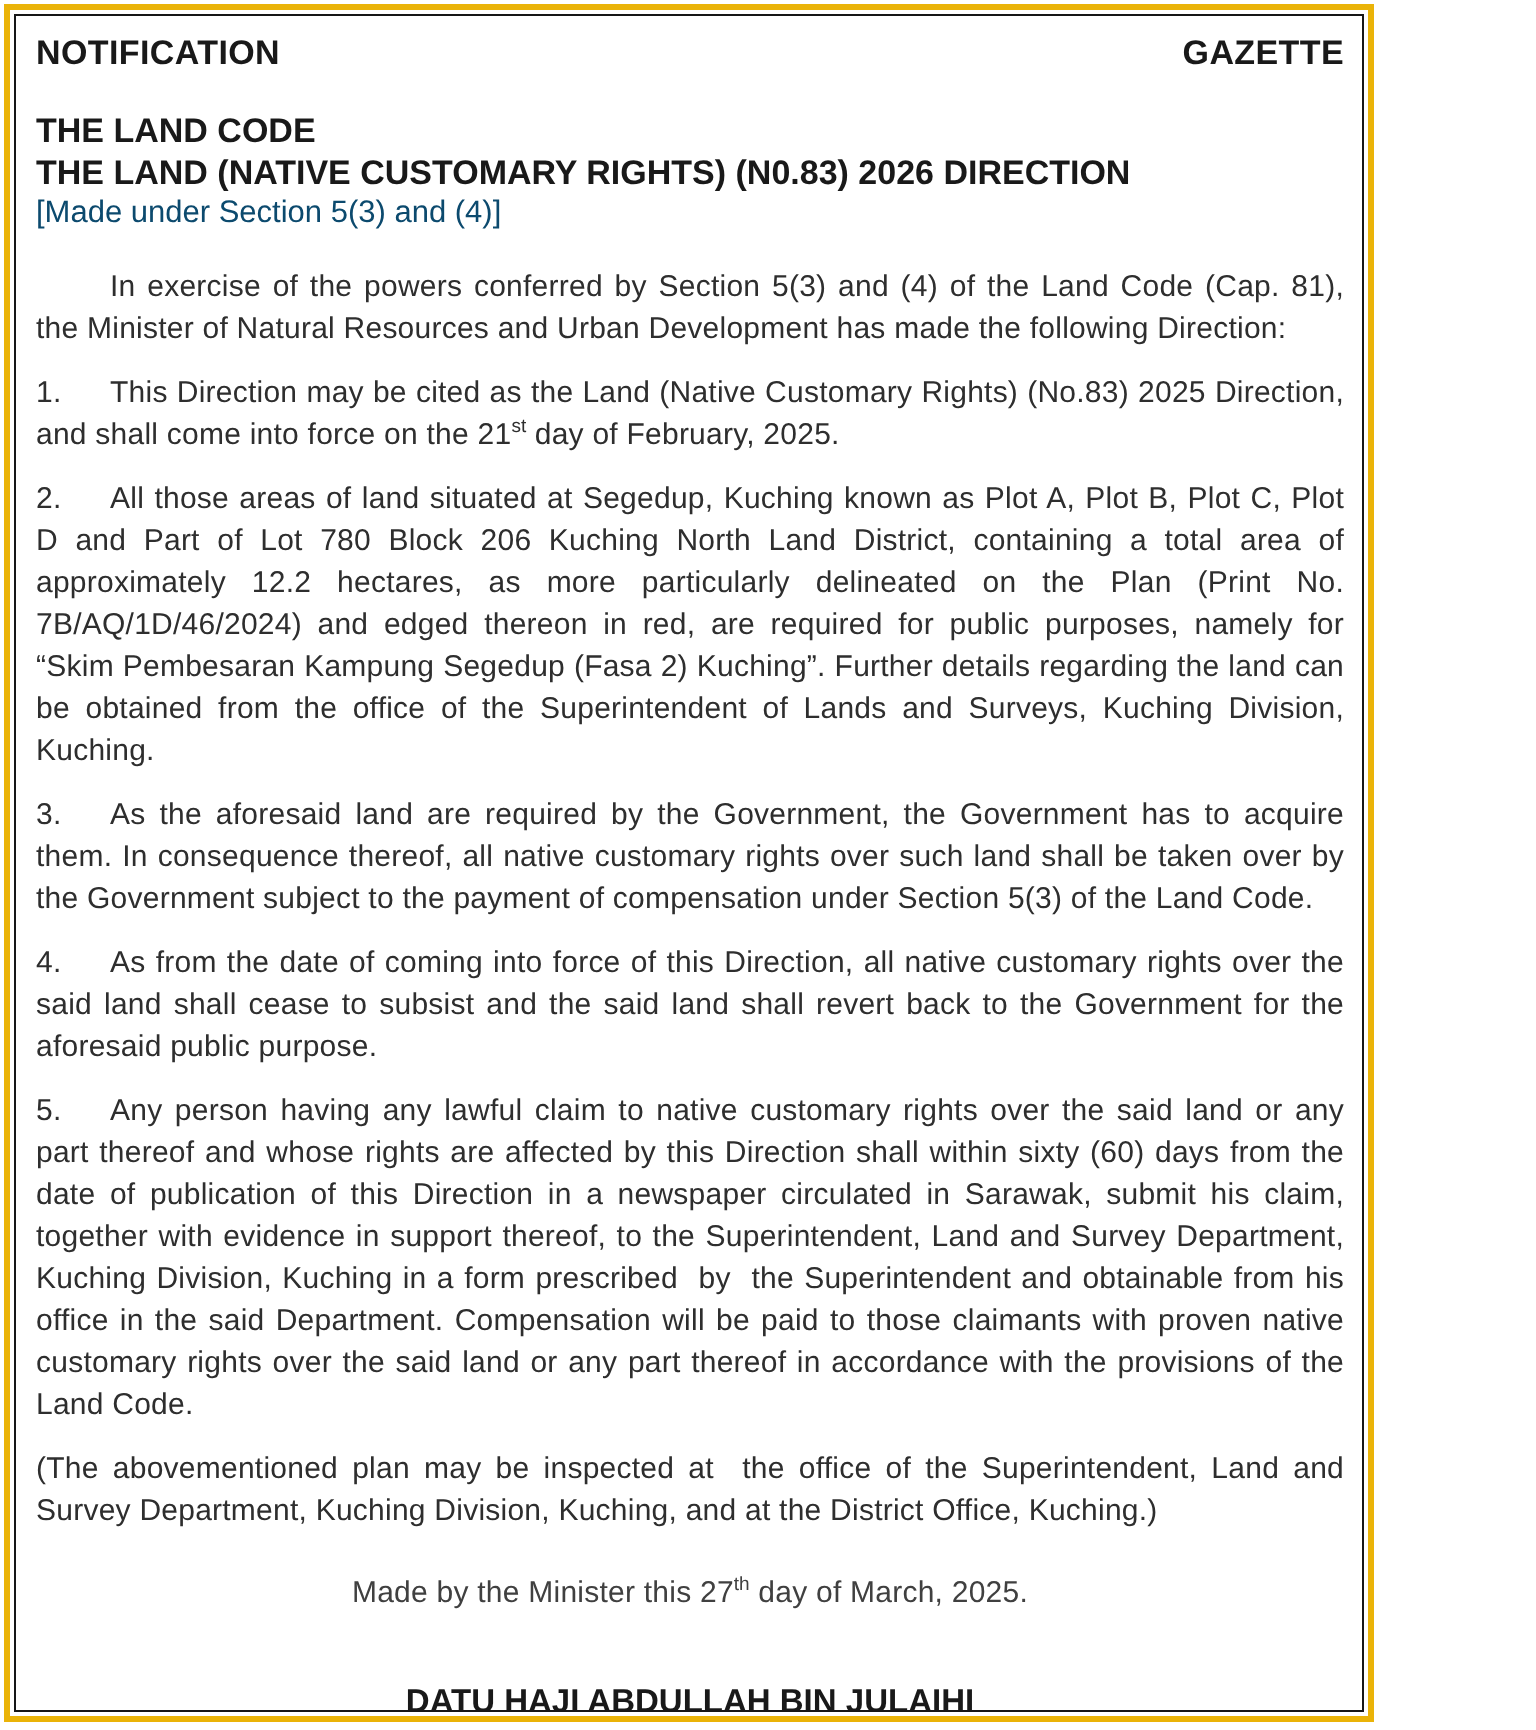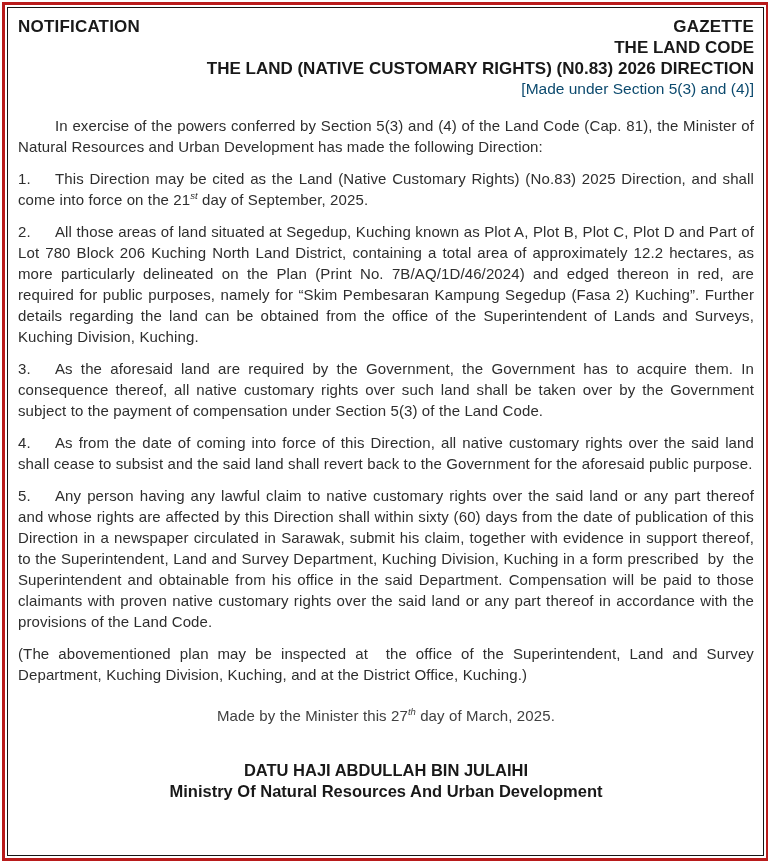--- a/index.html
+++ b/index.html
@@ -11,23 +11,23 @@
     height: 865px;
     background: #ffffff;
     font-family: "Liberation Sans", sans-serif;
     position: relative;
     overflow: hidden;
   }
   .frame {
     position: absolute;
     left: 2px;
     top: 2px;
-    width: 767px;
+    width: 685px;
     height: 859px;
-    border: 3px solid #b91c1c;
+    border: 3px solid #eab308;
     box-sizing: border-box;
     padding: 2px;
     background: #ffffff;
   }
   .inner {
     width: 100%;
     height: 100%;
     box-sizing: border-box;
     border: 1px solid #161616;
     padding: 10px 9px 0 10px;
@@ -37,22 +37,22 @@
     display: flex;
     justify-content: space-between;
     align-items: flex-start;
     font-weight: 700;
     font-size: 17px;
     line-height: 18px;
     color: #191919;
     letter-spacing: 0.2px;
   }
   .titleblock {
-    text-align: right;
-    margin-top: 1px;
+    text-align: left;
+    margin-top: 19px;
   }
   .title-main {
     font-weight: 700;
     font-size: 17px;
     line-height: 21px;
     color: #191919;
   }
   .made-under {
     font-size: 15.5px;
     line-height: 20px;
@@ -73,21 +73,20 @@
   }
   .num {
     display: inline-block;
     width: 37px;
   }
   sup {
     font-size: 9.5px;
     line-height: 0;
     letter-spacing: 0;
     vertical-align: 6px;
-    font-style: italic;
   }
   .made-line {
     text-align: center;
     font-size: 15px;
     letter-spacing: 0.12px;
     line-height: 21px;
     color: #404040;
     margin: 20px 0 0 0;
     white-space: pre-wrap;
   }
@@ -112,21 +111,21 @@
     </div>
 
     <div class="titleblock">
       <div class="title-main">THE LAND CODE</div>
       <div class="title-main">THE LAND (NATIVE CUSTOMARY RIGHTS) (N0.83) 2026 DIRECTION</div>
       <div class="made-under">[Made under Section 5(3) and (4)]</div>
     </div>
 
     <p class="para intro">In exercise of the powers conferred by Section 5(3) and (4) of the Land Code (Cap. 81), the Minister of Natural Resources and Urban Development has made the following Direction:</p>
 
-    <p class="para"><span class="num">1.</span><span>This Direction may be cited as the Land (Native Customary Rights) (No.83) 2025 Direction, and shall come into force on the 21</span><sup>st</sup><span> day of September, 2025.</span></p>
+    <p class="para"><span class="num">1.</span><span>This Direction may be cited as the Land (Native Customary Rights) (No.83) 2025 Direction, and shall come into force on the 21</span><sup>st</sup><span> day of February, 2025.</span></p>
 
     <p class="para"><span class="num">2.</span><span>All those areas of land situated at Segedup, Kuching known as Plot A, Plot B, Plot C, Plot D and Part of Lot 780 Block 206 Kuching North Land District, containing a total area of approximately 12.2 hectares, as more particularly delineated on the Plan (Print No. 7B/AQ/1D/46/2024) and edged thereon in red, are required for public purposes, namely for “Skim Pembesaran Kampung Segedup (Fasa 2) Kuching”. Further details regarding the land can be obtained from the office of the Superintendent of Lands and Surveys, Kuching Division, Kuching.</span></p>
 
     <p class="para"><span class="num">3.</span><span>As the aforesaid land are required by the Government, the Government has to acquire them. In consequence thereof, all native customary rights over such land shall be taken over by the Government subject to the payment of compensation under Section 5(3) of the Land Code.</span></p>
 
     <p class="para"><span class="num">4.</span><span>As from the date of coming into force of this Direction, all native customary rights over the said land shall cease to subsist and the said land shall revert back to the Government for the aforesaid public purpose.</span></p>
 
     <p class="para"><span class="num">5.</span><span>Any person having any lawful claim to native customary rights over the said land or any part thereof and whose rights are affected by this Direction shall within sixty (60) days from the date of publication of this Direction in a newspaper circulated in Sarawak, submit his claim, together with evidence in support thereof, to the Superintendent, Land and Survey Department, Kuching Division, Kuching in a form prescribed  by  the Superintendent and obtainable from his office in the said Department. Compensation will be paid to those claimants with proven native customary rights over the said land or any part thereof in accordance with the provisions of the Land Code.</span></p>
 
     <p class="para">(The abovementioned plan may be inspected at  the office of the Superintendent, Land and Survey Department, Kuching Division, Kuching, and at the District Office, Kuching.)</p>

